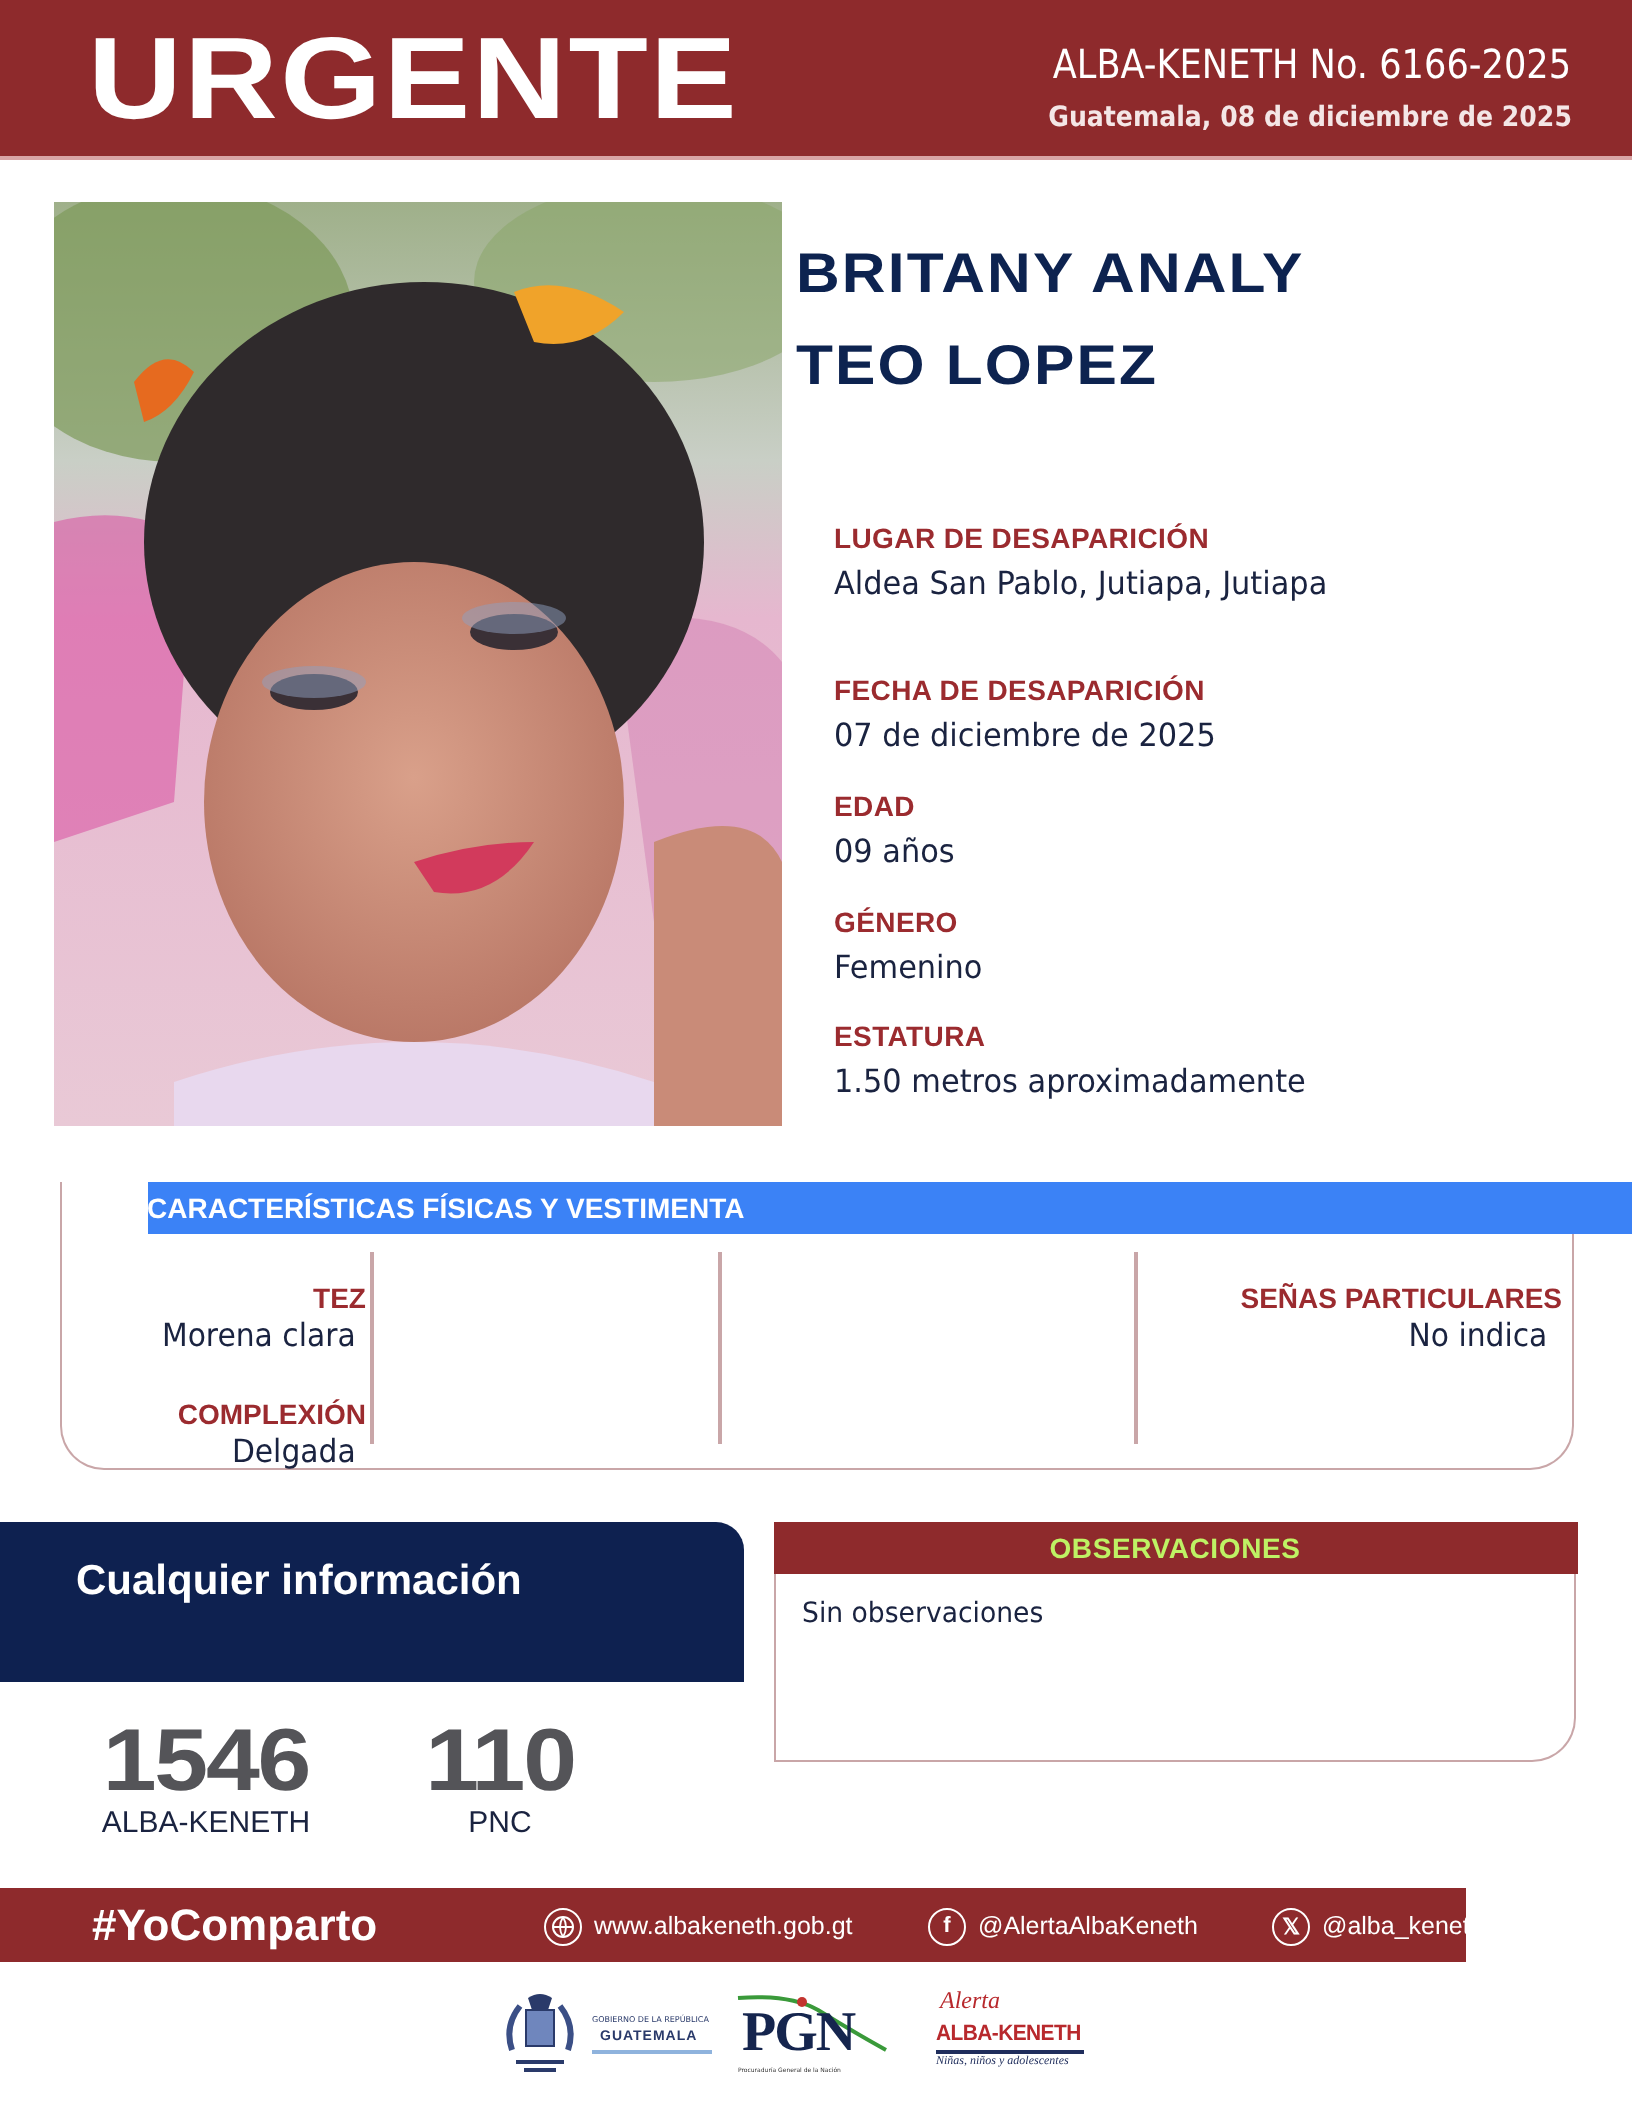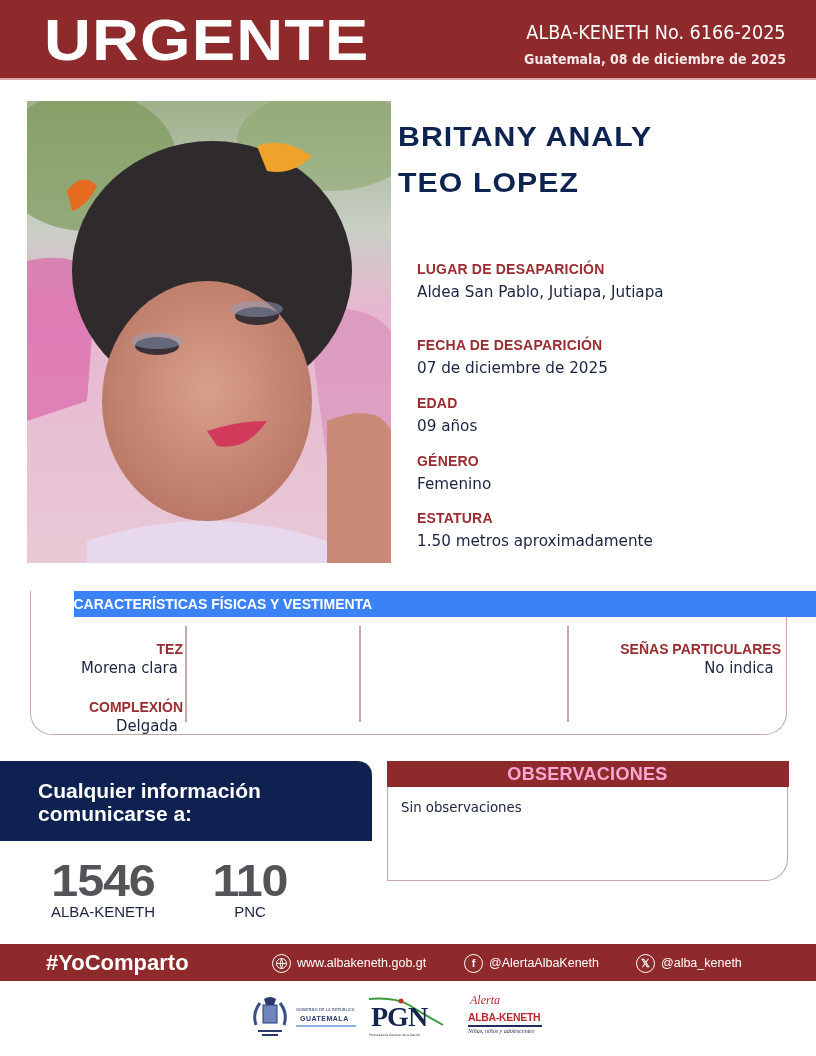--- a/index.html
+++ b/index.html
@@ -28,24 +28,24 @@
   .chars .col .val { font-family: "DejaVu Sans", sans-serif; font-size: 16px; color: #1a2340; line-height: 21px; transform: scaleX(0.93); }
   .chars .divider { position: absolute; top: 35px; width: 1.5px; height: 96px; background: #c9a6a8; }
 
   .contact { position: absolute; left: 0; top: 761px; width: 372px; height: 80px; background: #0e2150; border-radius: 0 14px 0 0; }
   .contact .txt { position: absolute; left: 38px; top: 18px; font-family: "Liberation Sans", sans-serif; font-weight: bold; font-size: 21px; line-height: 23px; color: #ffffff; }
   .num { position: absolute; font-family: "Liberation Sans", sans-serif; font-weight: 900; color: #545458; text-align: center; }
   .num .big { font-size: 44px; line-height: 46px; letter-spacing: -1px; transform: scaleX(1.1); }
   .num .small { font-size: 15px; line-height: 16px; color: #1a2340; font-weight: normal; }
 
   .obs { position: absolute; left: 387px; top: 761px; width: 401px; height: 120px; border: 1.5px solid #c9a6a8; border-top: none; border-radius: 0 0 22px 0; }
-  .obs .bar { position: absolute; left: -1.5px; top: 0; width: 402px; height: 26px; background: #8e2a2c; color: #f9a8d4; text-align: center; font-family: "Liberation Sans", sans-serif; font-weight: 900; font-size: 18px; line-height: 27px; letter-spacing: 0.3px; }
+  .obs .bar { position: absolute; left: -1.5px; top: 0; width: 402px; height: 26px; background: #8e2a2c; color: #bef264; text-align: center; font-family: "Liberation Sans", sans-serif; font-weight: 900; font-size: 14px; line-height: 27px; letter-spacing: 0.3px; }
   .obs .val { position: absolute; left: 13px; top: 38px; font-size: 14px; color: #1a2340; transform: scaleX(0.95); transform-origin: left center; }
 
-  .footer { position: absolute; left: 0; top: 944px; width: 816px; height: 37px; background: #8e2a2c; padding-left: 31px; }
+  .footer { position: absolute; left: 0; top: 944px; width: 733px; height: 37px; background: #8e2a2c; padding-left: 31px; }
   .footer .tag { position: absolute; left: 46px; top: 5px; font-family: "Liberation Sans", sans-serif; font-weight: 900; font-size: 22px; color: #ffffff; line-height: 28px; }
   .footer .item { position: absolute; top: 8px; height: 22px; display: flex; align-items: center; color: #ffffff; font-family: "Liberation Sans", sans-serif; font-size: 12.5px; white-space: nowrap; }
   .footer .item .ic { width: 19px; height: 19px; border: 1.5px solid #ffffff; border-radius: 50%; margin-right: 6px; display: flex; align-items: center; justify-content: center; font-size: 11px; font-weight: bold; color: #ffffff; }
 
   .logos { position: absolute; top: 995px; left: 250px; width: 300px; height: 44px; }
   .logo { position: absolute; top: 0; height: 44px; }
 </style>
 </head>
 <body>
 
@@ -131,21 +131,20 @@
 
   <div class="col" style="left:540px; width:210px;">
     <div class="lbl">SEÑAS PARTICULARES</div>
     <div class="val">No indica</div>
   </div>
 </div>
 
 <div class="contact">
   <div class="txt">
     <div>Cualquier información</div>
-    <div>comunicarse a:</div>
   </div>
 </div>
 <div class="num" style="left:38px; top:858px; width:130px;">
   <div class="big">1546</div>
   <div class="small">ALBA-KENETH</div>
 </div>
 <div class="num" style="left:205px; top:858px; width:90px;">
   <div class="big">110</div>
   <div class="small">PNC</div>
 </div>

